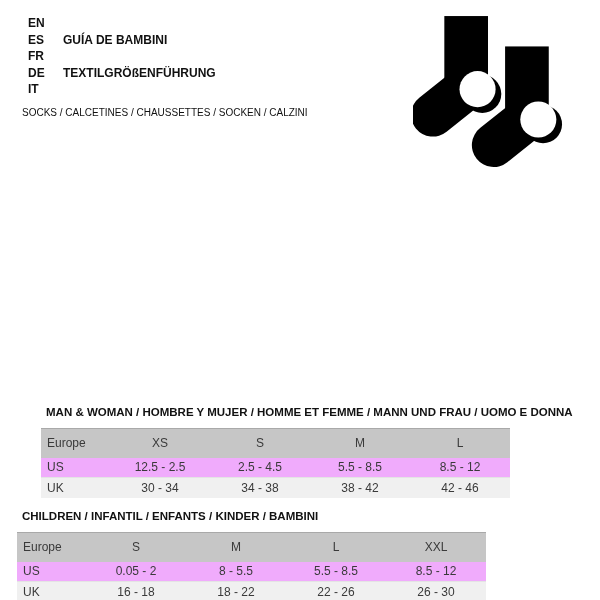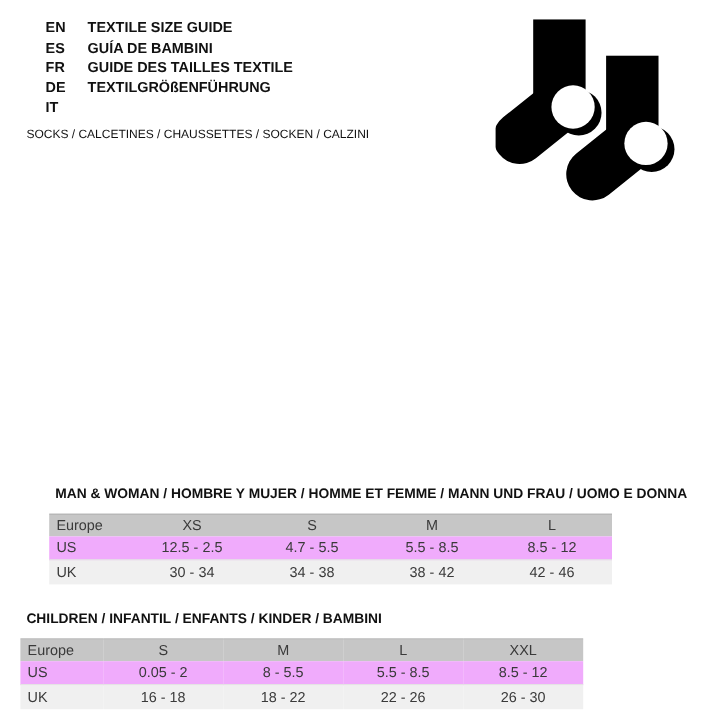--- a/index.html
+++ b/index.html
@@ -15,21 +15,21 @@
   html,body{width:600px;height:600px;}
   body{
     position:relative;
     background:#ffffff;
     font-family:"Liberation Sans", sans-serif;
     overflow:hidden;
   }
   
   .lang-list{
     position:absolute;
-    left:38px;
+    left:28px;
     top:15px;
   }
   .lang-row{
     display:flex;
     font-weight:bold;
     font-size:12px;
     line-height:16.6px;
     color:var(--title-text);
     white-space:nowrap;
   }
@@ -74,21 +74,21 @@
     border-collapse:collapse;
     font-size:12px;
     color:var(--table-text);
   }
   table.size-table thead tr{
     background:var(--header-bg);
     border-top:1px solid var(--header-border);
   }
   table.size-table th{
     font-weight:normal;
-    height:18px;
+    height:29px;
     text-align:center;
     width:100px;
   }
   table.size-table td{
     height:20px;
     text-align:center;
     width:100px;
   }
   table.size-table .c0{
     width:69px;
@@ -104,29 +104,27 @@
   }
 </style>
 </head>
 <body>
 
 <div class="page">
 
   <div class="lang-list">
     <div class="lang-row">
       <span class="lang-code">EN</span>
-      <span class="lang-label">TEXTILE SIZE GUIDE</span>
     </div>
     <div class="lang-row">
       <span class="lang-code">ES</span>
       <span class="lang-label">GUÍA DE BAMBINI</span>
     </div>
     <div class="lang-row">
       <span class="lang-code">FR</span>
-      <span class="lang-label">GUIDE DES TAILLES TEXTILE</span>
     </div>
     <div class="lang-row">
       <span class="lang-code">DE</span>
       <span class="lang-label">TEXTILGRÖßENFÜHRUNG</span>
     </div>
     <div class="lang-row">
       <span class="lang-code">IT</span>
     </div>
   </div>
 
@@ -156,21 +154,21 @@
           <th>XS</th>
           <th>S</th>
           <th>M</th>
           <th>L</th>
         </tr>
       </thead>
       <tbody>
         <tr class="row-us">
           <td class="c0">US</td>
           <td>12.5 - 2.5</td>
-          <td>4.7 - 5.5</td>
+          <td>2.5 - 4.5</td>
           <td>5.5 - 8.5</td>
           <td>8.5 - 12</td>
         </tr>
         <tr class="row-uk">
           <td class="c0">UK</td>
           <td>30 - 34</td>
           <td>34 - 38</td>
           <td>38 - 42</td>
           <td>42 - 46</td>
         </tr>

